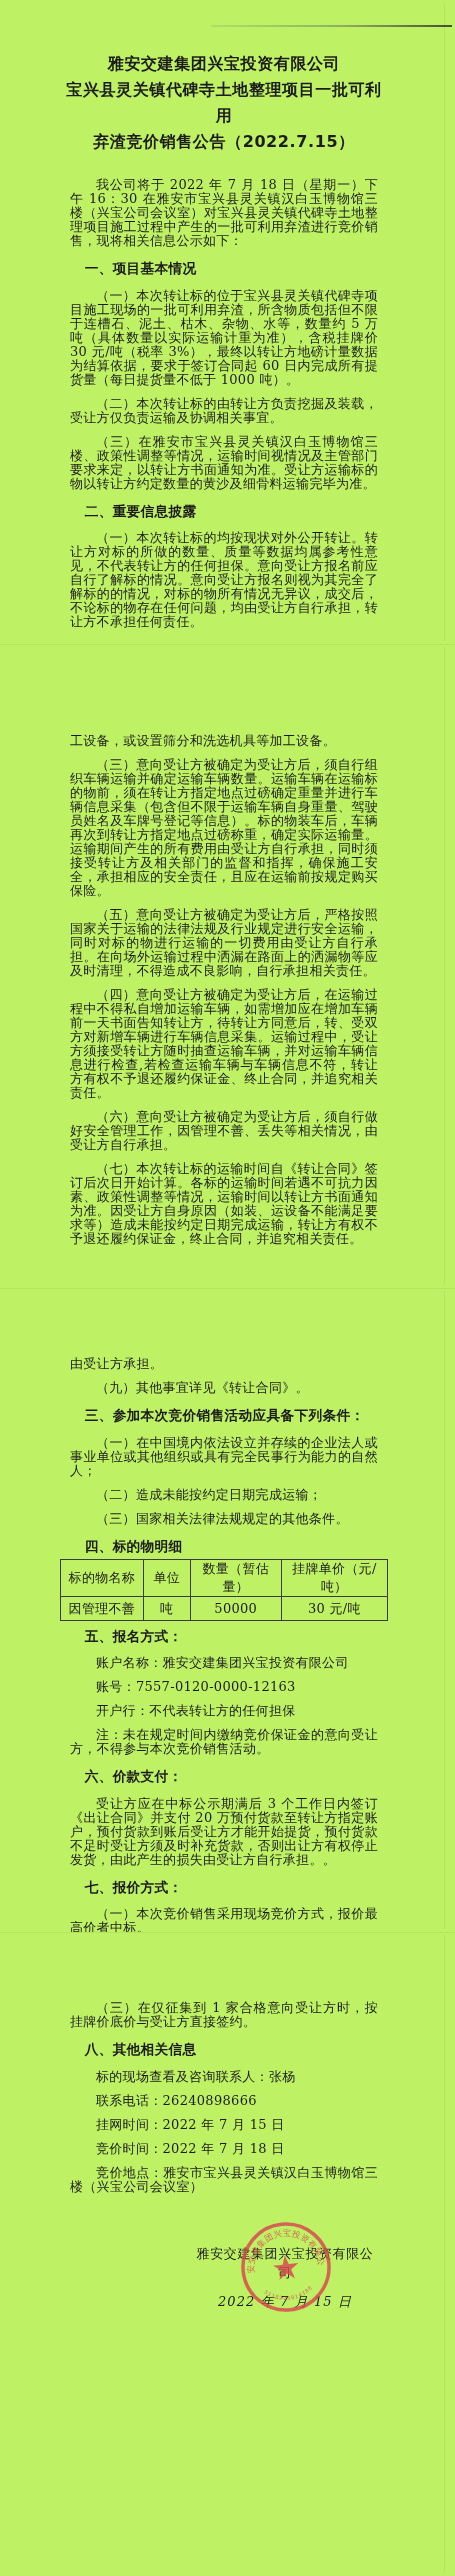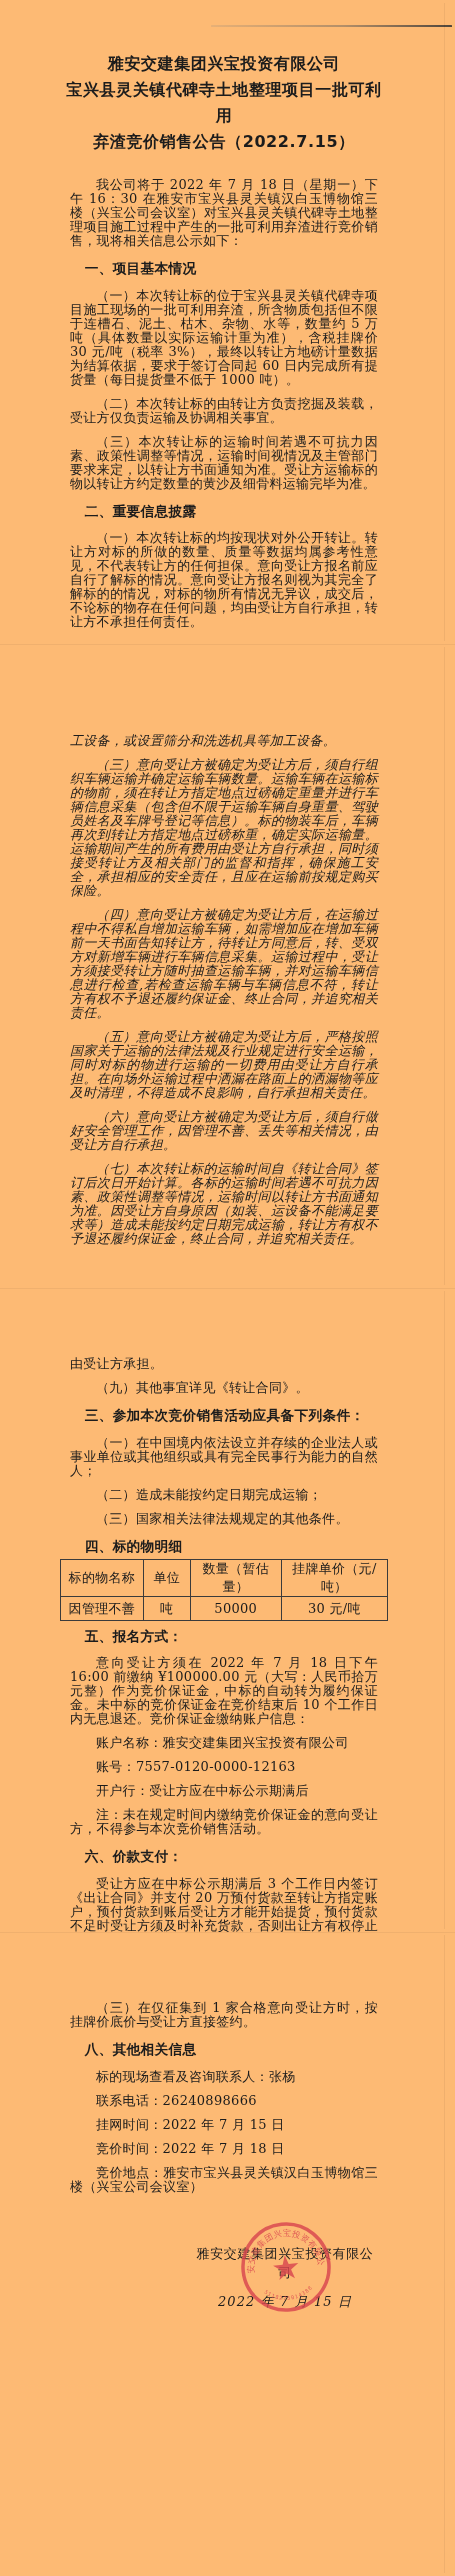--- a/index.html
+++ b/index.html
@@ -6,38 +6,38 @@
   body{
     width:456px;
     background:#fbfbfa;
     font-family:"DejaVu Serif","Liberation Serif",serif;
     color:#1c1c1c;
     -webkit-font-smoothing:antialiased;
   }
   .page{
     position:relative;
     width:456px;
-    background:#fdba74;
+    background:#bef264;
     overflow:hidden;
     box-shadow:inset 0 1.1px 0 rgba(0,0,0,0.05);
   }
   .page::after{
     content:"";
     position:absolute;
     top:3.4px;bottom:3.4px;right:11.4px;
     width:0.6px;
     background:rgba(0,0,0,0.055);
   }
   #page1{height:644px;box-shadow:none;}
   #page2{height:644px;}
   #page3{height:644px;}
   #page4{height:644px;}
   .content{padding:0 68px 0 60px;}
   #page1 .content{padding-top:51px;}
-  #page2 .content{padding-top:80px;font-style:italic;}
+  #page2 .content{padding-top:80px;}
   #page3 .content{padding-top:59px;}
   #page4 .content{padding-top:59px;}
 
   .title-line{
     margin:0;
     text-align:center;
     font-family:"DejaVu Sans","Liberation Sans",sans-serif;
     font-weight:bold;
     font-size:16px;
     line-height:26px;
@@ -132,33 +132,33 @@
   <div class="content">
     <div class="title-block">
       <p class="title-line">雅安交建集团兴宝投资有限公司</p>
       <p class="title-line">宝兴县灵关镇代碑寺土地整理项目一批可利用</p>
       <p class="title-line">弃渣竞价销售公告（2022.7.15）</p>
     </div>
     <p class="para">我公司将于 2022 年 7 月 18 日（星期一）下午 16：30 在雅安市宝兴县灵关镇汉白玉博物馆三楼（兴宝公司会议室）对宝兴县灵关镇代碑寺土地整理项目施工过程中产生的一批可利用弃渣进行竞价销售，现将相关信息公示如下：</p>
     <p class="heading">一、项目基本情况</p>
     <p class="para">（一）本次转让标的位于宝兴县灵关镇代碑寺项目施工现场的一批可利用弃渣，所含物质包括但不限于连槽石、泥土、枯木、杂物、水等，数量约 5 万吨（具体数量以实际运输计重为准），含税挂牌价 30 元/吨（税率 3%），最终以转让方地磅计量数据为结算依据，要求于签订合同起 60 日内完成所有提货量（每日提货量不低于 1000 吨）。</p>
     <p class="para">（二）本次转让标的由转让方负责挖掘及装载，受让方仅负责运输及协调相关事宜。</p>
-    <p class="para">（三）本次转让标的运输时间若遇不可抗力因素、政策性调整等情况，运输时间视情况及主管部门要求来定，以转让方书面通知为准。受让方运输标的物以转让方约定数量的黄沙及细骨料运输完毕为准。</p>
+    <p class="para">（三）在雅安市宝兴县灵关镇汉白玉博物馆三楼、政策性调整等情况，运输时间视情况及主管部门要求来定，以转让方书面通知为准。受让方运输标的物以转让方约定数量的黄沙及细骨料运输完毕为准。</p>
     <p class="heading">二、重要信息披露</p>
     <p class="para">（一）本次转让标的均按现状对外公开转让。转让方对标的所做的数量、质量等数据均属参考性意见，不代表转让方的任何担保。意向受让方报名前应自行了解标的情况。意向受让方报名则视为其完全了解标的的情况，对标的物所有情况无异议，成交后，不论标的物存在任何问题，均由受让方自行承担，转让方不承担任何责任。</p>
 
   </div>
 </div>
 
 <div class="page" id="page2">
   <div class="content">
     <p class="para cont">工设备，或设置筛分和洗选机具等加工设备。</p>
     <p class="para">（三）意向受让方被确定为受让方后，须自行组织车辆运输并确定运输车辆数量。运输车辆在运输标的物前，须在转让方指定地点过磅确定重量并进行车辆信息采集（包含但不限于运输车辆自身重量、驾驶员姓名及车牌号登记等信息）。标的物装车后，车辆再次到转让方指定地点过磅称重，确定实际运输量。运输期间产生的所有费用由受让方自行承担，同时须接受转让方及相关部门的监督和指挥，确保施工安全，承担相应的安全责任，且应在运输前按规定购买保险。</p>
+    <p class="para">（五）意向受让方被确定为受让方后，严格按照国家关于运输的法律法规及行业规定进行安全运输，同时对标的物进行运输的一切费用由受让方自行承担。在向场外运输过程中洒漏在路面上的洒漏物等应及时清理，不得造成不良影响，自行承担相关责任。</p>
     <p class="para">（四）意向受让方被确定为受让方后，在运输过程中不得私自增加运输车辆，如需增加应在增加车辆前一天书面告知转让方，待转让方同意后，转、受双方对新增车辆进行车辆信息采集。运输过程中，受让方须接受转让方随时抽查运输车辆，并对运输车辆信息进行检查,若检查运输车辆与车辆信息不符，转让方有权不予退还履约保证金、终止合同，并追究相关责任。</p>
-    <p class="para">（五）意向受让方被确定为受让方后，严格按照国家关于运输的法律法规及行业规定进行安全运输，同时对标的物进行运输的一切费用由受让方自行承担。在向场外运输过程中洒漏在路面上的洒漏物等应及时清理，不得造成不良影响，自行承担相关责任。</p>
     <p class="para">（六）意向受让方被确定为受让方后，须自行做好安全管理工作，因管理不善、丢失等相关情况，由受让方自行承担。</p>
     <p class="para">（七）本次转让标的运输时间自《转让合同》签订后次日开始计算。各标的运输时间若遇不可抗力因素、政策性调整等情况，运输时间以转让方书面通知为准。因受让方自身原因（如装、运设备不能满足要求等）造成未能按约定日期完成运输，转让方有权不予退还履约保证金，终止合同，并追究相关责任。</p>
 
   </div>
 </div>
 
 <div class="page" id="page3">
   <div class="content">
     <p class="para cont">由受让方承担。</p>
     <p class="para">（九）其他事宜详见《转让合同》。</p>
@@ -179,24 +179,23 @@
       <tr>
         <td>因管理不善</td>
         <td>吨</td>
         <td>50000</td>
         <td>30 元/吨</td>
       </tr>
     </tbody>
       </table>
 
     <p class="heading">五、报名方式：</p>
-    <p class="para">意向受让方须在 2022 年 7 月 18 日下午 16:00 前缴纳 ¥100000.00 元（大写：人民币拾万元整）作为竞价保证金，中标的自动转为履约保证金。未中标的竞价保证金在竞价结束后 10 个工作日内无息退还。竞价保证金缴纳账户信息：</p>
     <p class="para">账户名称：雅安交建集团兴宝投资有限公司</p>
     <p class="para">账号：7557-0120-0000-12163</p>
-    <p class="para">开户行：受让方应在中标公示期满后</p>
+    <p class="para">开户行：不代表转让方的任何担保</p>
     <p class="para note-bold">注：未在规定时间内缴纳竞价保证金的意向受让方，不得参与本次竞价销售活动。</p>
     <p class="heading">六、价款支付：</p>
     <p class="para">受让方应在中标公示期满后 3 个工作日内签订《出让合同》并支付 20 万预付货款至转让方指定账户，预付货款到账后受让方才能开始提货，预付货款不足时受让方须及时补充货款，否则出让方有权停止发货，由此产生的损失由受让方自行承担。。</p>
     <p class="heading">七、报价方式：</p>
     <p class="para">（一）本次竞价销售采用现场竞价方式，报价最高价者中标。</p>
 
   </div>
 </div>
 
 <div class="page" id="page4">

